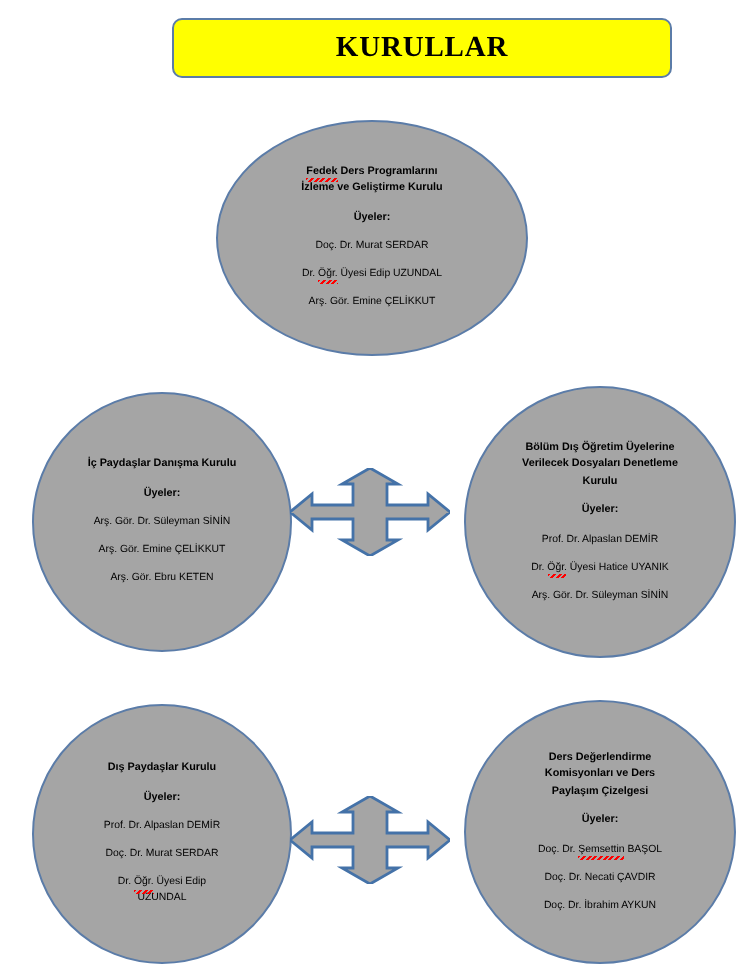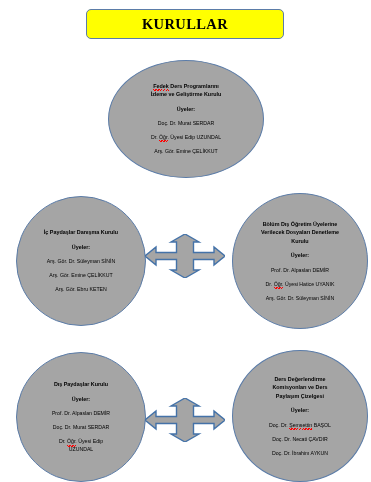--- a/index.html
+++ b/index.html
@@ -22,21 +22,21 @@
     inset: 0;
     width: 371px;
     height: 482px;
   }
 
   
   .title-banner {
     position: absolute;
     left: 86px;
     top: 9px;
-    width: 198px;
+    width: 250px;
     height: 30px;
     background: #ffff00;
     border: 1px solid #5b7ca8;
     border-radius: 5px;
     box-sizing: border-box;
     display: flex;
     align-items: center;
     justify-content: center;
   }
   .title-banner .title-text {

